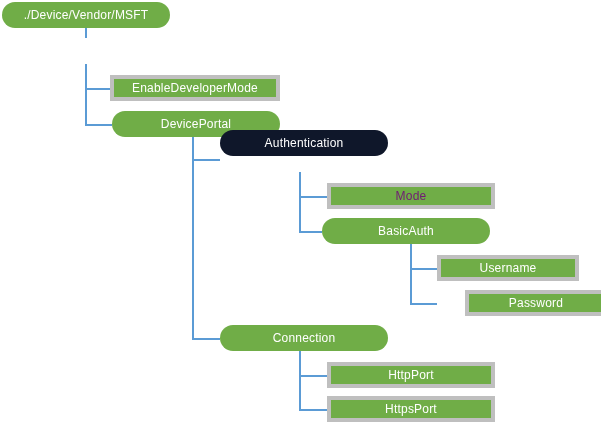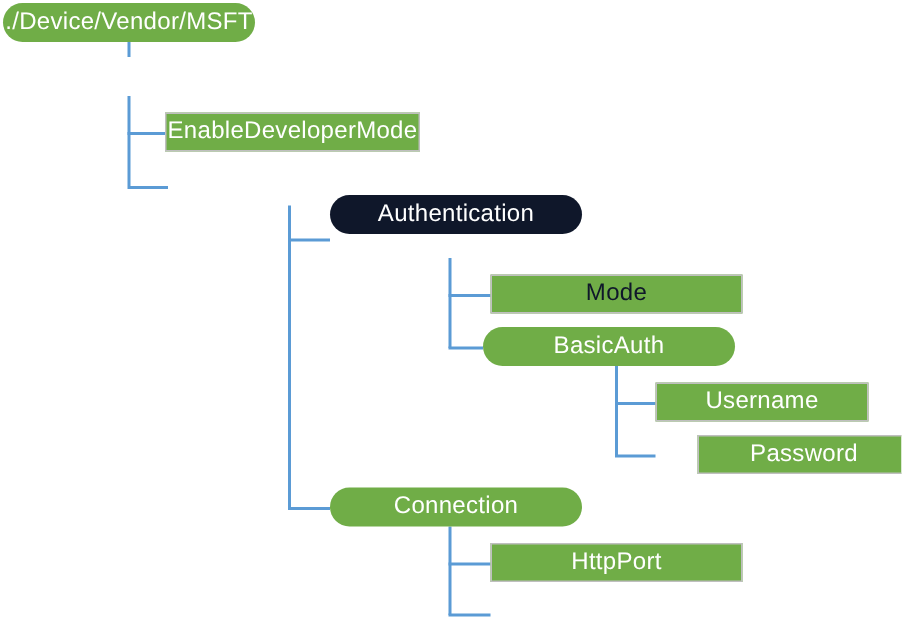--- a/index.html
+++ b/index.html
@@ -13,38 +13,38 @@
     height: 428px;
     background: #ffffff;
     overflow: hidden;
     font-family: "Liberation Sans", sans-serif;
   }
   .node {
     position: absolute;
     box-sizing: border-box;
     background: #70AD47;
     color: #ffffff;
-    font-size: 16px;
+    font-size: 12px;
     line-height: 1;
     display: flex;
     align-items: center;
     justify-content: center;
     text-align: center;
     white-space: nowrap;
     letter-spacing: 0.2px;
   }
   
   .node.pill {
     border-radius: 999px;
     border: none;
   }
   
   .node.rect {
     border-radius: 0;
-    border: 1px solid #a21caf;
+    border: 4px solid #a21caf;
   }
   .conn {
     position: absolute;
     background: #5B9BD5;
   }
   .conn.v { width: 2px; }
   .conn.h { height: 2px; }
 </style>
 </head>
 <body>
@@ -61,20 +61,22 @@
     <div class="conn h" style="left: 299px; top: 196px; width: 28px; background: rgb(91, 155, 213);"></div>
     <div class="conn h" style="left: 299px; top: 231px; width: 23px; background: rgb(91, 155, 213);"></div>
     <div class="conn v" style="left: 410px; top: 244px; height: 60px; background: rgb(91, 155, 213);"></div>
     <div class="conn h" style="left: 410px; top: 268px; width: 27px; background: rgb(91, 155, 213);"></div>
     <div class="conn h" style="left: 410px; top: 303px; width: 27px; background: rgb(91, 155, 213);"></div>
     <div class="conn v" style="left: 299px; top: 351px; height: 59px; background: rgb(91, 155, 213);"></div>
     <div class="conn h" style="left: 299px; top: 375px; width: 28px; background: rgb(91, 155, 213);"></div>
     <div class="conn h" style="left: 299px; top: 409px; width: 28px; background: rgb(91, 155, 213);"></div>
     <div class="node pill" style="left: 2px; top: 2px; width: 168px; height: 26px; background: rgb(112, 173, 71); color: rgb(255, 255, 255);">./Device/Vendor/MSFT</div>
     <div class="node rect" style="left: 110px; top: 75px; width: 170px; height: 26px; background: rgb(112, 173, 71); color: rgb(255, 255, 255); border-color: rgb(191, 191, 191);">EnableDeveloperMode</div>
+    <div class="node pill" style="left: 112px; top: 111px; width: 168px; height: 26px; background: rgb(112, 173, 71); color: rgb(255, 255, 255);">DevicePortal</div>
     <div class="node pill" style="left: 220px; top: 130px; width: 168px; height: 26px; background: #0f172a; color: rgb(255, 255, 255);">Authentication</div>
-    <div class="node rect" style="left: 327px; top: 183px; width: 168px; height: 26px; background: rgb(112, 173, 71); color: #0f172a; border-color: rgb(191, 191, 191);">Mode</div>
+    <div class="node rect" style="left: 327px; top: 183px; width: 168px; height: 26px; background: rgb(112, 173, 71); color: #701a75; border-color: rgb(191, 191, 191);">Mode</div>
     <div class="node pill" style="left: 322px; top: 218px; width: 168px; height: 26px; background: rgb(112, 173, 71); color: rgb(255, 255, 255);">BasicAuth</div>
     <div class="node rect" style="left: 437px; top: 255px; width: 142px; height: 26px; background: rgb(112, 173, 71); color: rgb(255, 255, 255); border-color: rgb(191, 191, 191);">Username</div>
     <div class="node rect" style="left: 437px; top: 290px; width: 142px; height: 26px; background: rgb(112, 173, 71); color: rgb(255, 255, 255); border-color: rgb(191, 191, 191); margin-left: 28px;">Password</div>
     <div class="node pill" style="left: 220px; top: 325px; width: 168px; height: 26px; background: rgb(112, 173, 71); color: rgb(255, 255, 255);">Connection</div>
     <div class="node rect" style="left: 327px; top: 362px; width: 168px; height: 26px; background: rgb(112, 173, 71); color: rgb(255, 255, 255); border-color: rgb(191, 191, 191);">HttpPort</div>
+    <div class="node rect" style="left: 327px; top: 396px; width: 168px; height: 26px; background: rgb(112, 173, 71); color: rgb(255, 255, 255); border-color: rgb(191, 191, 191);">HttpsPort</div>
   </div>
 
 </body></html>

